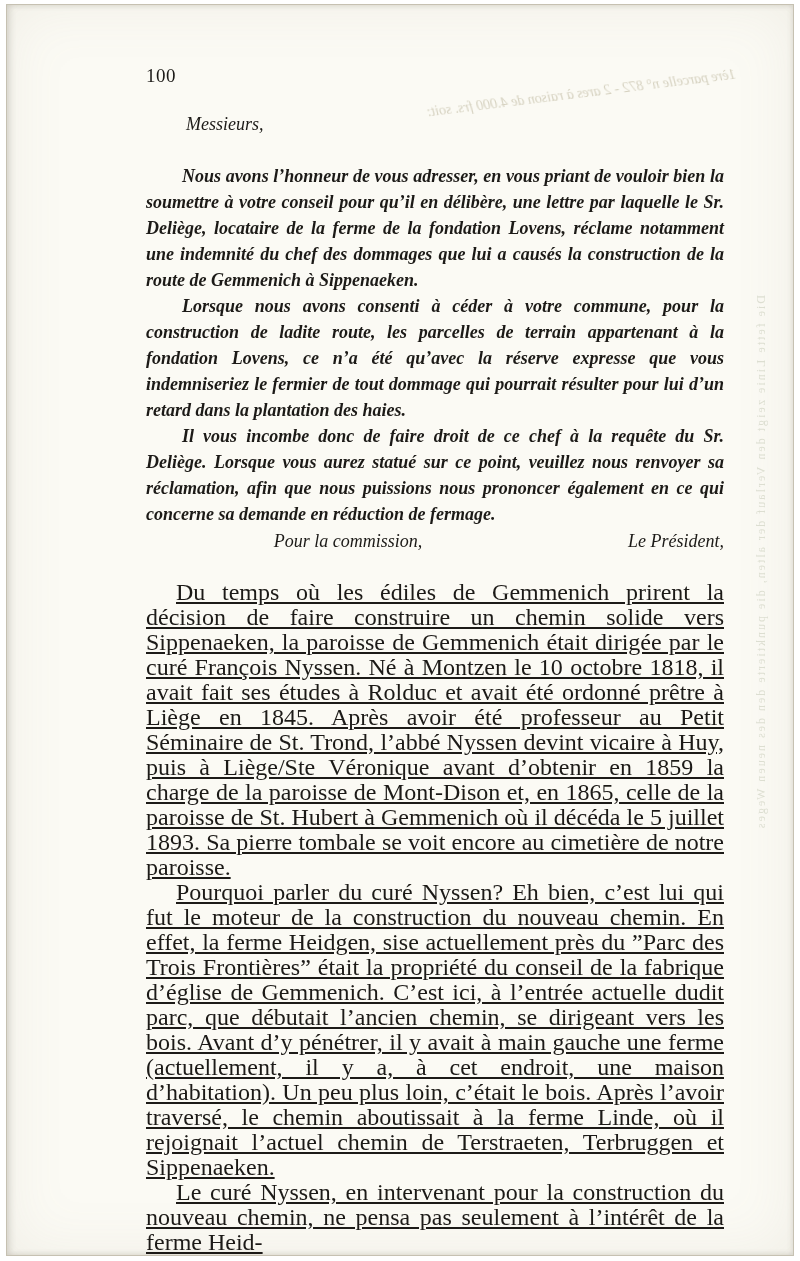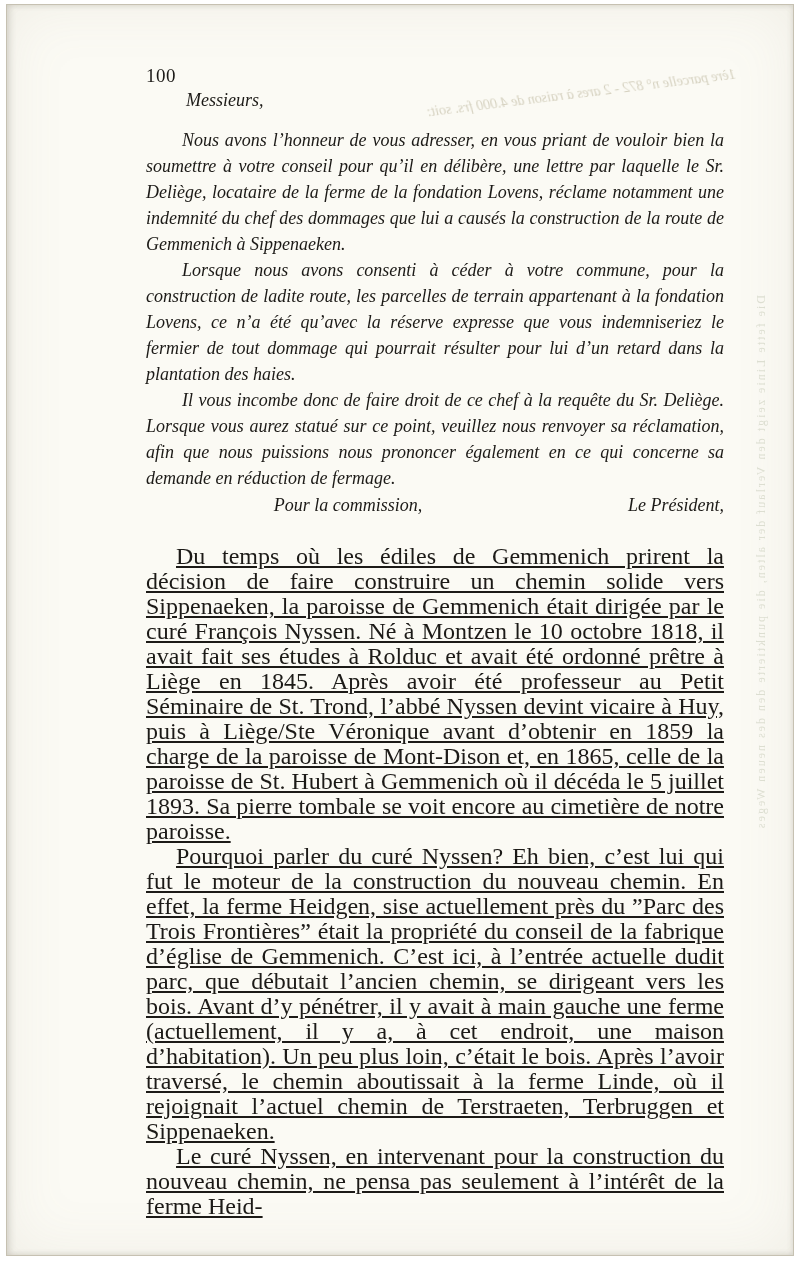--- a/index.html
+++ b/index.html
@@ -14,26 +14,26 @@
       inset 3px 0 6px rgba(100,95,80,0.20),
       inset -2px 0 5px rgba(120,110,90,0.10),
       inset 0 0 60px rgba(150,140,115,0.10);
   }
 
   .content {
     position:absolute; left:139px; top:60px; width:578px;
   }
 
   .page-number {
-    font-size:19px; letter-spacing:0.5px; 
+    font-size:19px; letter-spacing:0.5px; margin-bottom:24px;
   }
 
   .letter { font-style:italic; font-size:18px; line-height:26px; }
-  .letter .salutation { text-indent:40px; margin-bottom:14px; }
-  .letter p.para { text-align:justify; text-indent:36px; }
+  .letter .salutation { text-indent:40px; margin-bottom:26px; }
+  .letter p.para { text-align:justify; text-indent:36px;font-weight:bold; }
 
   .sig-line { display:flex; margin-top:1px; }
   .sig-left  { width:63%; }
   .sig-right { flex:1;text-align:right; }
   .sig-indent-1 { padding-left:40px;text-align:center; }
   .sig-indent-2 { padding-left:12px; }
 
   .body-text { margin-top:26px; font-size:24px; line-height:25px;text-decoration:underline; }
   .body-text p { text-align:justify; text-indent:30px; }
 

